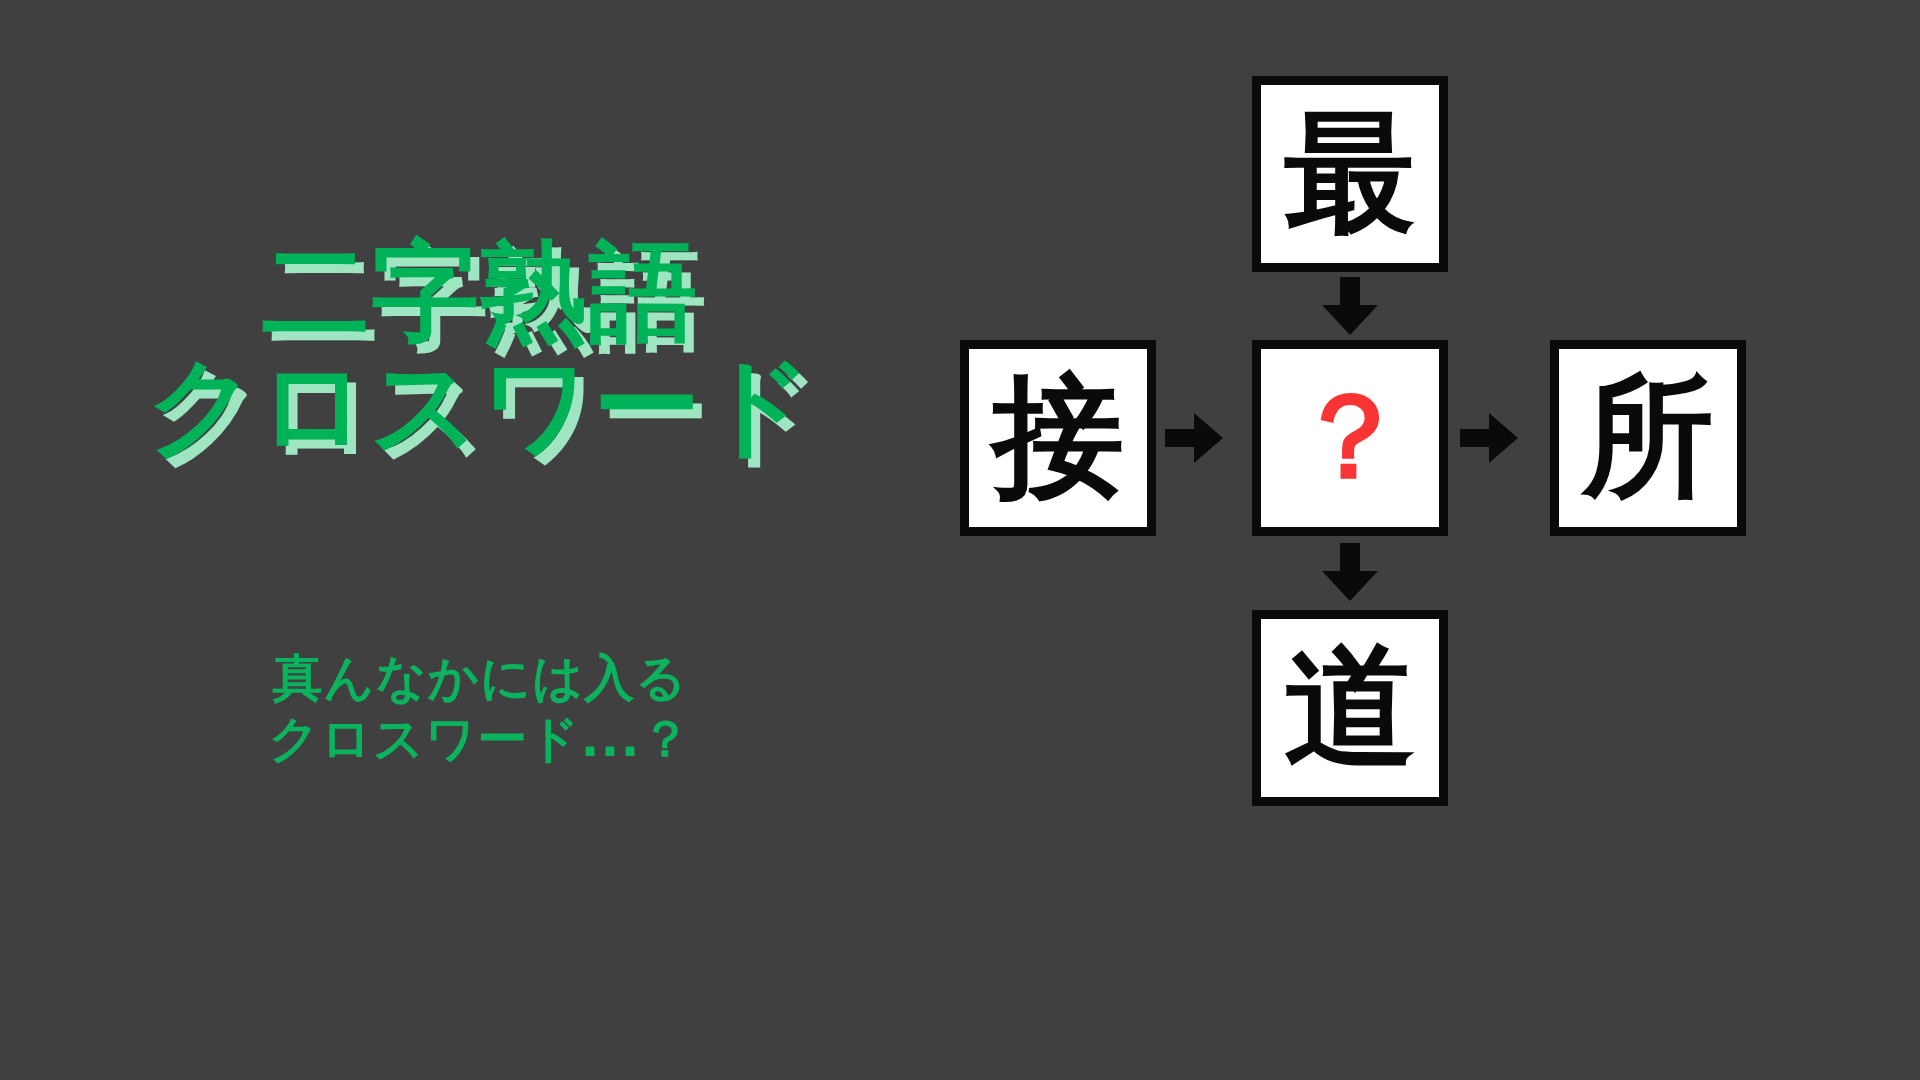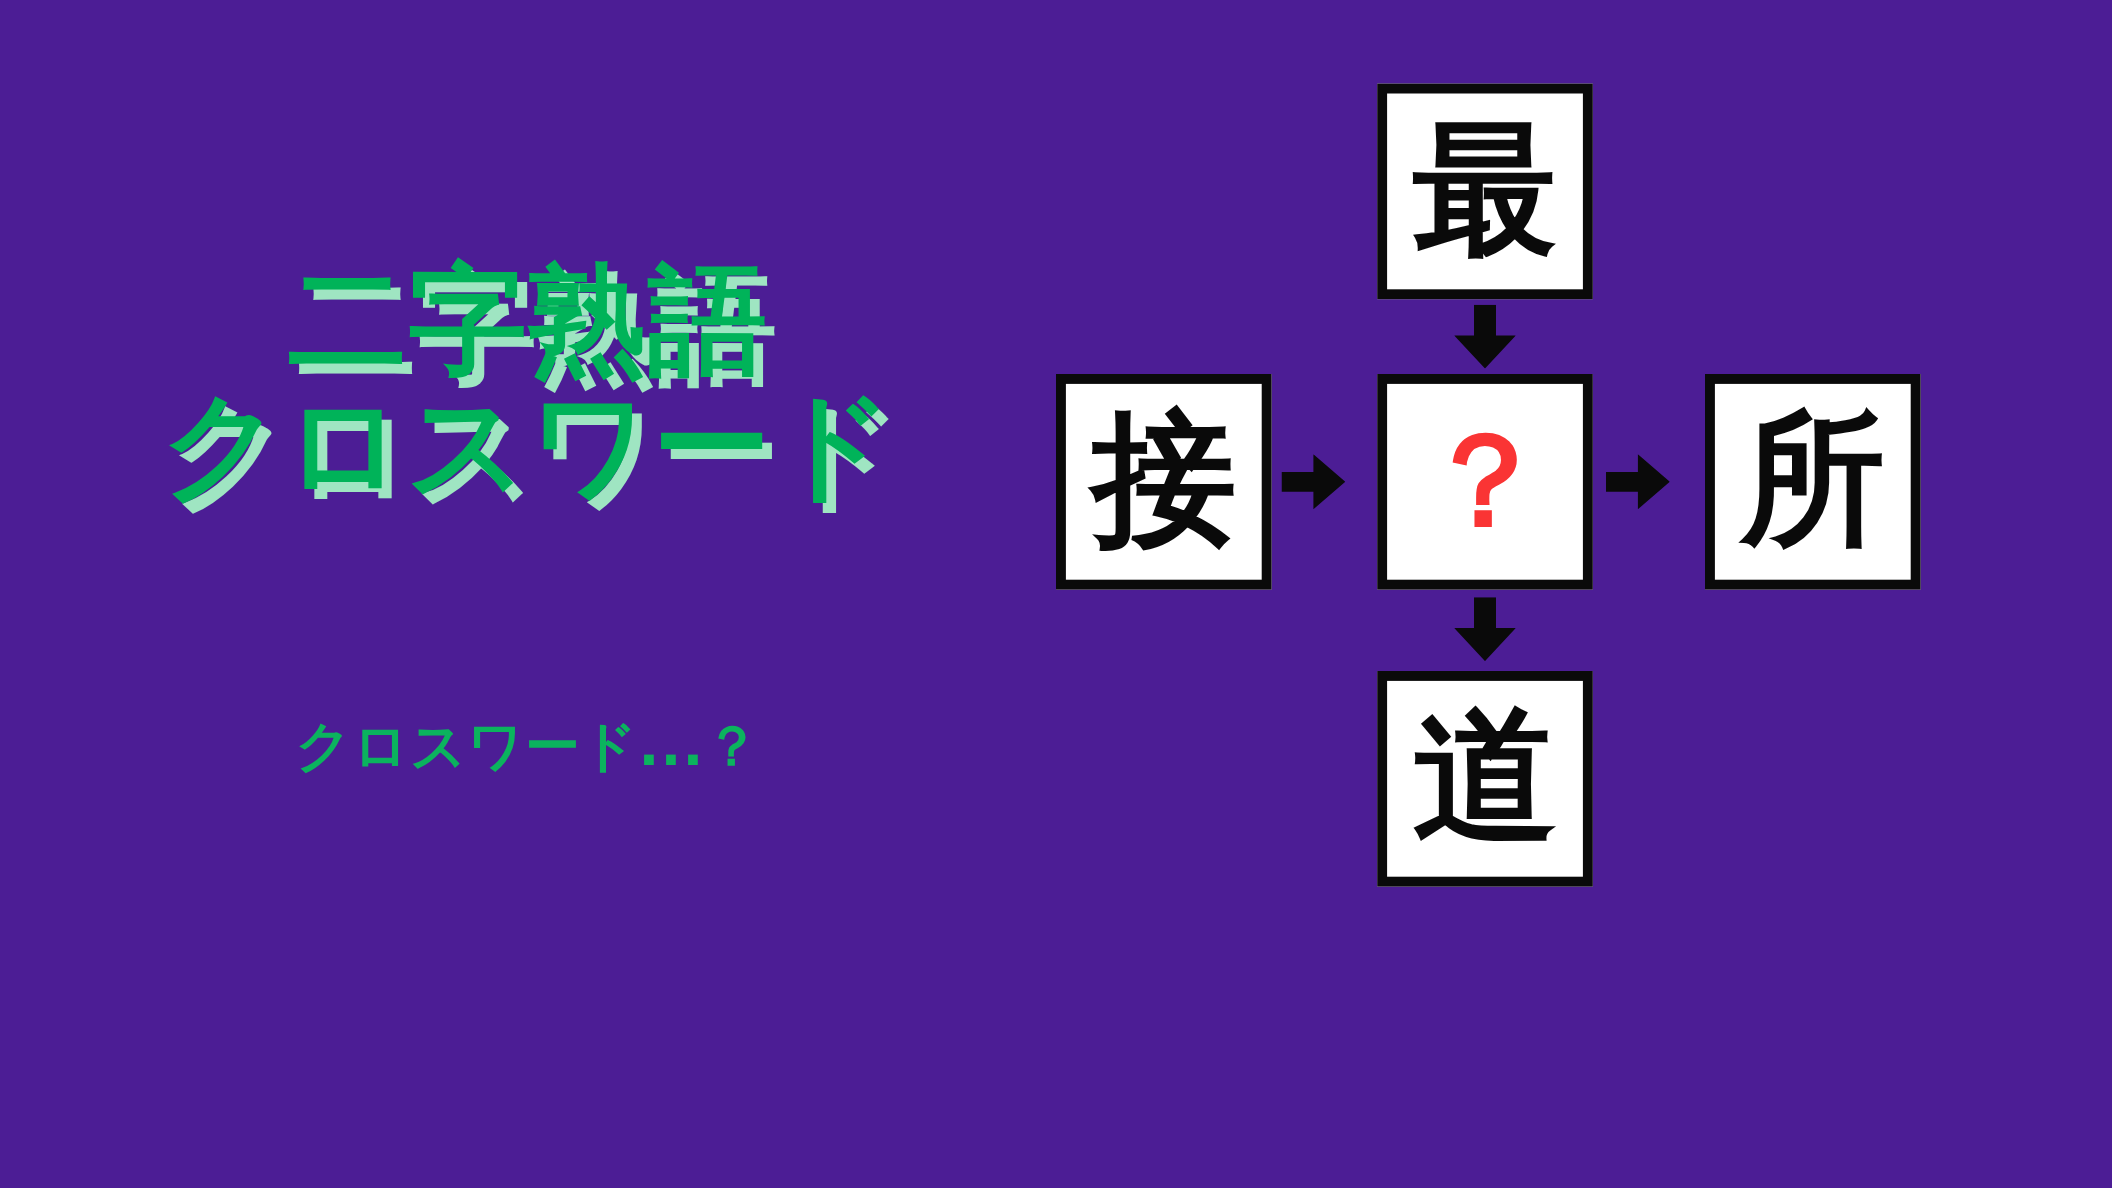--- a/index.html
+++ b/index.html
@@ -12,21 +12,21 @@
     height: 1080px;
     font-family: "DejaVu Sans", "Liberation Sans", sans-serif;
     overflow: hidden;
     position: relative;
   }
 
   #stage {
     position: relative;
     width: 1920px;
     height: 1080px;
-    background: #4c1d95;
+    background: #404040;
   }
 
   
   .left-panel {
     position: absolute;
     left: 0;
     top: 0;
     width: 960px;
     height: 1080px;
   }
@@ -126,20 +126,21 @@
 <div id="stage">
 
   <div class="left-panel">
 
     <div class="title-block">
       <span class="title-line line1">二字熟語</span>
       <span class="title-line line2">クロスワード</span>
     </div>
 
     <div class="subtitle-block">
+      <span class="subtitle-line">真んなかには入る</span>
       <span class="subtitle-line">クロスワード...？</span>
     </div>
 
   </div>
 
   <div class="diagram">
 
     <div class="cell cell-top">
       <span class="glyph">最</span>
     </div>

